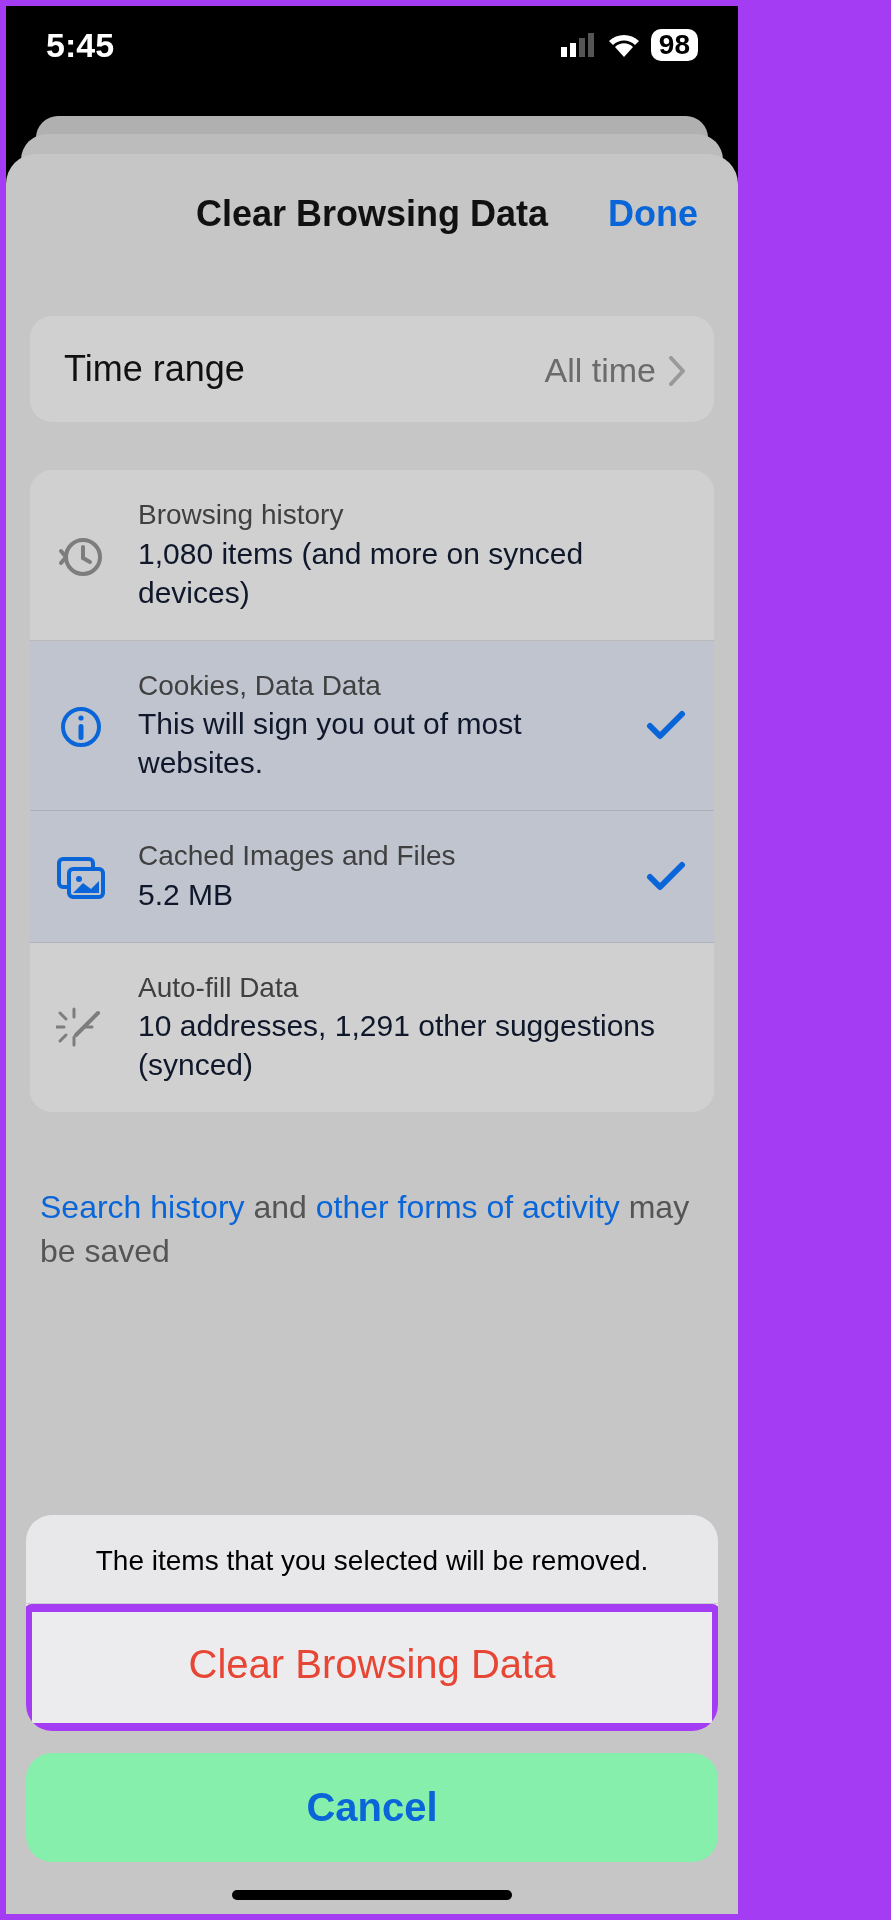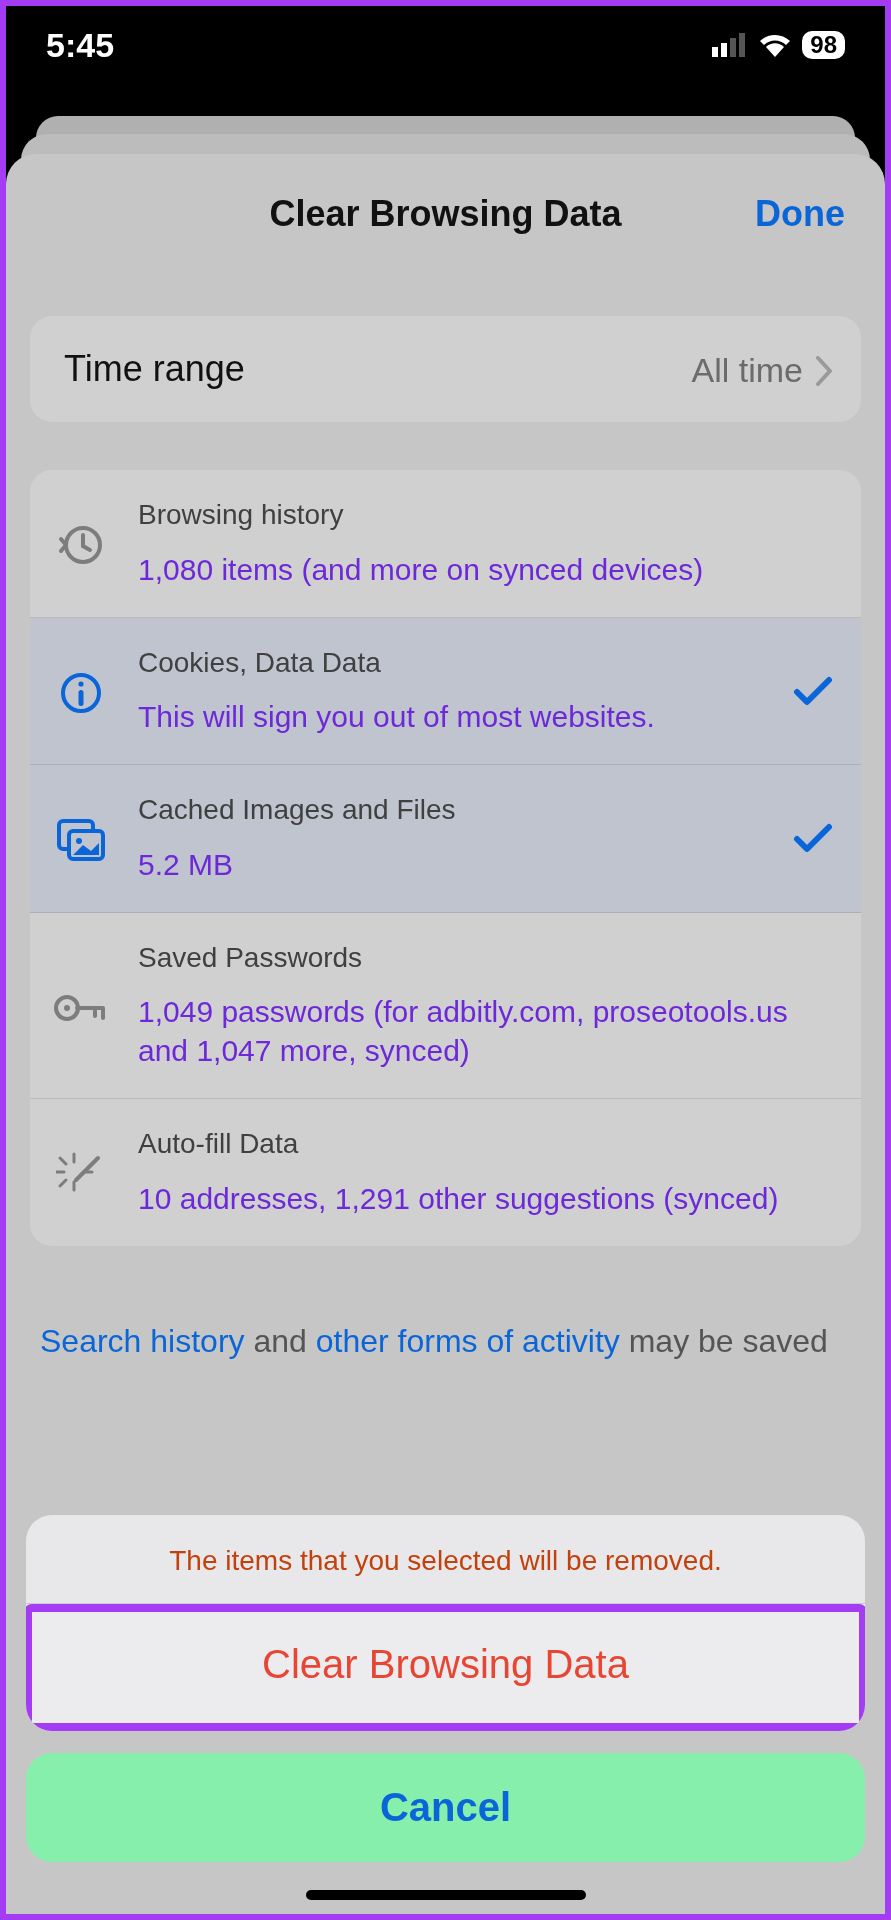--- a/index.html
+++ b/index.html
@@ -6,40 +6,40 @@
   html, body { width: 891px; height: 1920px; }
   body {
     font-family: -apple-system, "Helvetica Neue", Helvetica, Arial, sans-serif;
     background: #a33cf2;
     position: relative;
     overflow: hidden;
   }
   .frame {
     position: absolute;
     left: 6px; top: 6px;
-    width: 879px; height: 1908px;
+    width: 732px; height: 1908px;
     background: #000;
     border-radius: 0;
     overflow: hidden;
   }
   
   .status-bar {
     height: 78px;
     display: flex;
     justify-content: space-between;
     align-items: center;
     padding: 0 40px;
     color: #fff;
   }
   .status-time { font-size: 34px; font-weight: 600; }
   .status-right { display: flex; align-items: center; gap: 10px; }
   .signal-icon svg, .wifi-icon svg { display: block; }
   .battery-pill {
     background: #fff; color: #000;
-    font-weight: 700; font-size: 24px;
+    font-weight: 700; font-size: 28px;
     border-radius: 10px;
     padding: 2px 8px;
     line-height: 1;
   }
   
   .card-back1 {
     position: absolute;
     left: 30px; right: 30px; top: 110px; height: 40px;
     background: #b0b0b0;
     border-radius: 22px 22px 0 0;
@@ -98,21 +98,21 @@
   .icon-cell {
     width: 62px;
     display: flex;
     justify-content: center;
     align-items: flex-start;
     padding-top: 4px;
     flex-shrink: 0;
   }
   .row-body { flex: 1; }
   .row-title { font-size: 28px; color: #404040; line-height: 1.2; }
-  .row-sub { font-size: 30px; color: #6d28d9; line-height: 1.3; margin-top: 18px; }
+  .row-sub { font-size: 30px; color: #0f172a; line-height: 1.3; margin-top: 2px; }
   .row-right {
     display: flex;
     align-items: center;
     gap: 12px;
     color: #6b6b6b;
     font-size: 34px;
   }
   .chevron svg { display: block; }
   .check svg { display: block; }
   .time-row {
@@ -137,21 +137,21 @@
   }
   .action-card {
     background: #e8e8ea;
     border-radius: 26px;
     overflow: hidden;
   }
   .action-msg {
     text-align: center;
     padding: 30px 20px 26px;
     font-size: 28px;
-    color: #c2410c;
+    color: #000000;
     border-bottom: 1px solid rgba(0,0,0,0.12);
   }
   .action-destructive {
     text-align: center;
     padding: 30px 0 36px;
     font-size: 40px;
     color: #e74634;
     background: #ececee;
   }
   .highlight-border {
@@ -274,33 +274,20 @@
             <div class="row-title">Cached Images and Files</div>
             <div class="row-sub">5.2 MB</div>
           </div>
           <span class="check">
             <svg width="40" height="34" viewBox="0 0 40 34">
                 <path d="M4 18 L14 28 L36 6" stroke="#0a66d8" stroke-width="6" fill="none" stroke-linecap="round" stroke-linejoin="round"></path>
               </svg>
           </span>
         </div>
 
-        <div class="row dim">
-          <div class="icon-cell">
-            <svg width="56" height="32" viewBox="0 0 56 32">
-                <circle cx="14" cy="16" r="11" stroke="#7d7d7d" stroke-width="4" fill="none"></circle>
-                <circle cx="14" cy="16" r="3" fill="#7d7d7d"></circle>
-                <path d="M24 16 H50 M42 16 V24 M50 16 V26" stroke="#7d7d7d" stroke-width="4" fill="none" stroke-linecap="round"></path>
-              </svg>
-          </div>
-          <div class="row-body">
-            <div class="row-title">Saved Passwords</div>
-            <div class="row-sub">1,049 passwords (for adbitly.com, proseotools.us and 1,047 more, synced)</div>
-          </div>
-        </div>
 
         <div class="row dim">
           <div class="icon-cell">
             <svg width="50" height="50" viewBox="0 0 50 50">
               <path d="M20 30 L42 8" stroke="#7d7d7d" stroke-width="4" stroke-linecap="round"></path>
               <g stroke="#7d7d7d" stroke-width="3" stroke-linecap="round">
                 <line x1="18" y1="12" x2="18" y2="4"></line>
                 <line x1="8" y1="22" x2="0" y2="22"></line>
                 <line x1="10" y1="14" x2="4" y2="8"></line>
                 <line x1="18" y1="32" x2="18" y2="40"></line>

